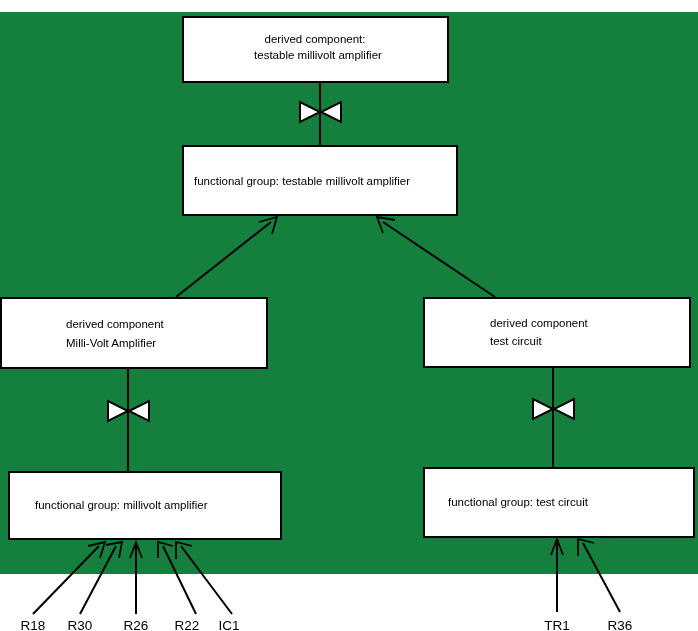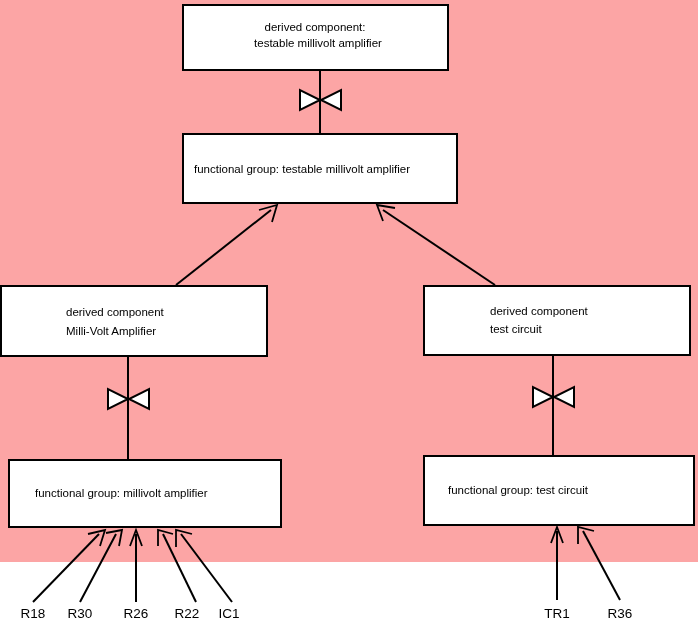--- a/index.html
+++ b/index.html
@@ -10,21 +10,22 @@
   body {
     width: 698px;
     height: 631px;
     font-family: "Liberation Sans", sans-serif;
     overflow: hidden;
   }
   #diagram-root {
     position: relative;
     width: 698px;
     height: 562px;
-    background: #fca5a5;
+    background: #15803d;
+    margin-top: 12px;
   }
   svg#diagram-svg {
     position: absolute;
     top: 0;
     left: 0;
     width: 698px;
     height: 631px;
   }
   .box-rect {
     fill: #ffffff;

